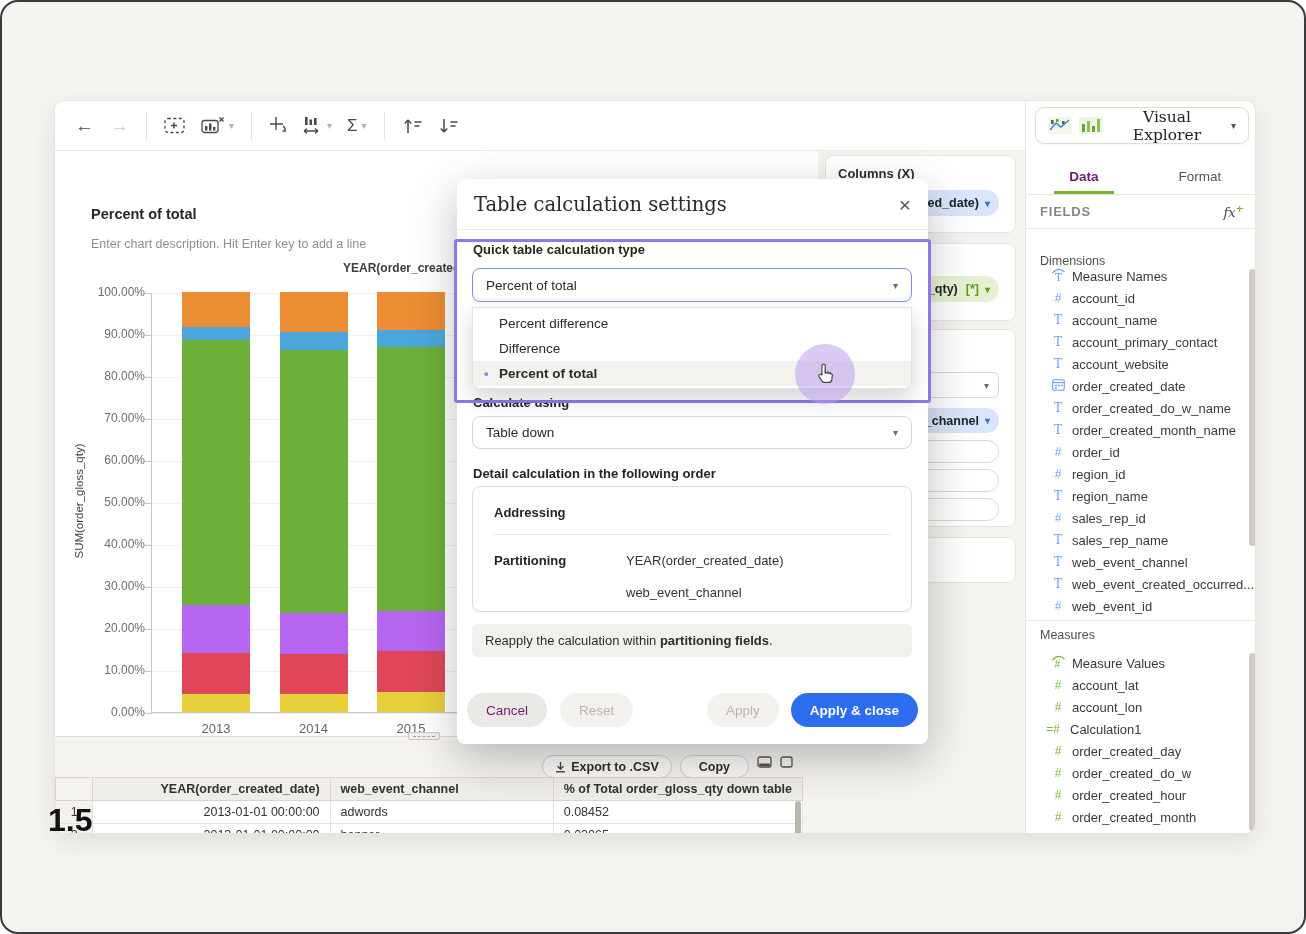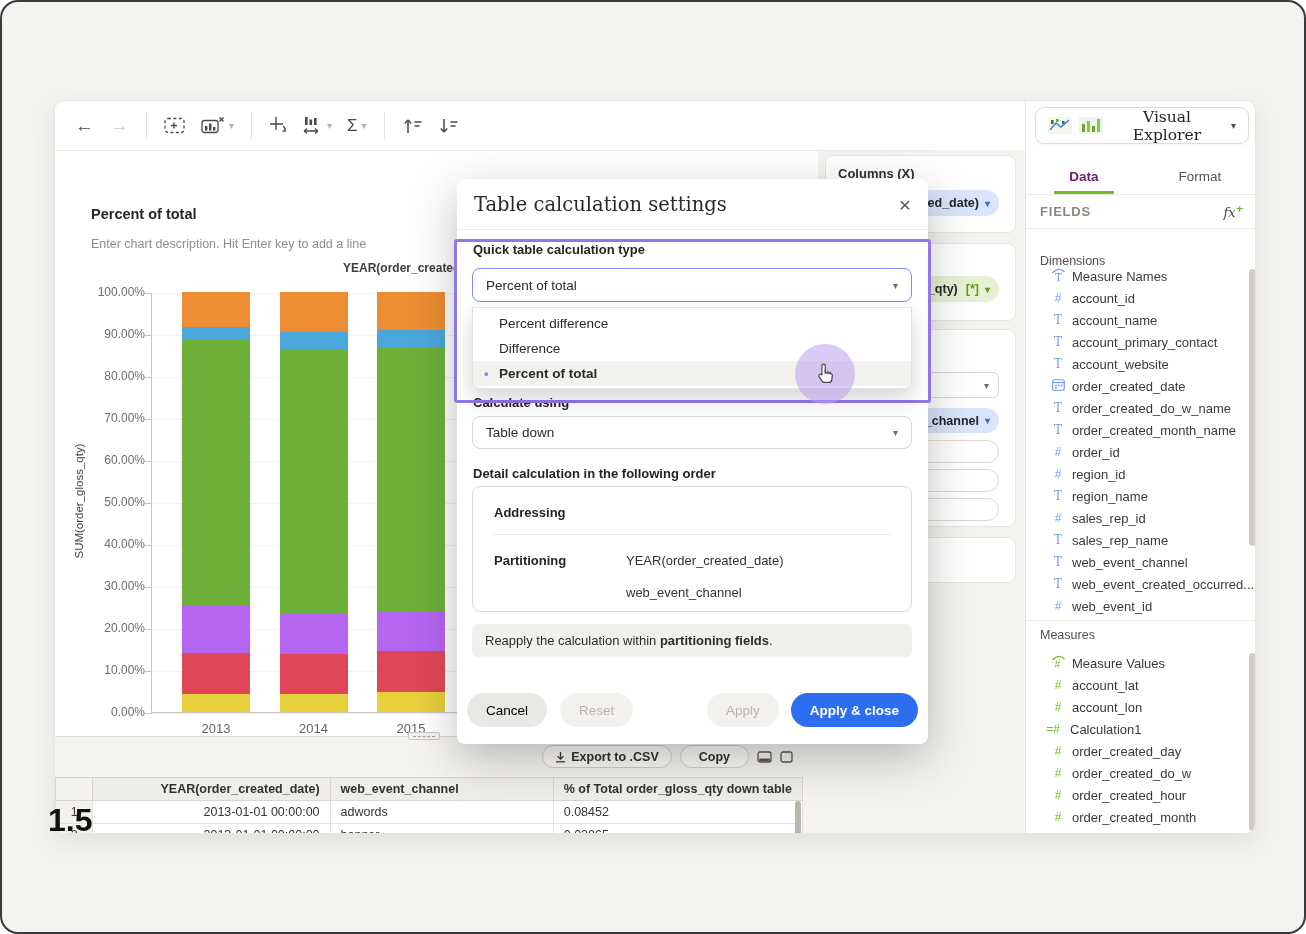--- a/index.html
+++ b/index.html
@@ -38,21 +38,21 @@
   .xcat { position:absolute; top:428px; width:80px; text-align:center; font-size:13px; color:#66645f; }
 
   
   .splitter { position:absolute; left:0; top:635px; width:763px; height:1px; background:#e0ded9; }
   .grip { position:absolute; left:353px; top:631px; width:32px; height:8px; background:#f3f1ed;
           border:1px solid #ccc9c3; border-radius:2px; display:flex; align-items:center; justify-content:center; }
   .grip-dots { width:22px; border-top:1px dashed #a5a29c; }
   .table-pane { position:absolute; left:0; top:636px; width:763px; height:98px; }
   .table-toolbar { position:absolute; right:25px; top:8px; display:flex; align-items:center; gap:8px; }
   .pill-btn { height:23px; border:1px solid #cfccc6; border-radius:12px; background:#fbfaf8; padding:0 12px;
-              font-size:12.5px; font-weight:bold; color:#2e2d29; display:flex; align-items:center; gap:5px; cursor:pointer; }
+              font-size:12.5px; font-weight:bold; color:#2e2d29; display:flex; align-items:center; gap:5px; cursor:pointer;margin-top:10px; }
   .win-icon { cursor:pointer; display:flex; align-items:center; }
   .data-table { position:absolute; left:0; top:40px; width:748px; border-collapse:collapse; background:#fff;
                 font-size:12.5px; color:#33322e; }
   .data-table th { background:#efede9; font-weight:bold; border:1px solid #d9d6d0; height:23px; padding:0 10px; white-space:nowrap; }
   .data-table td { border:1px solid #e3e1dc; height:23px; padding:0 10px; background:#fff; white-space:nowrap; }
   .data-table .rnum { width:38px; background:#f4f2ee; text-align:center; color:#3b3a36; }
   .col-year { width:242px; text-align:right; }
   .col-chan { width:230px; text-align:left; }
   .col-pct { width:238px; text-align:left; }
   .tbl-scroll { position:absolute; left:740px; top:64px; width:6px; height:66px; background:#b9b6b0; border-radius:3px; }
@@ -114,21 +114,21 @@
   .sel-plain { border:1px solid #d9d6d1; }
   .order-box { position:absolute; left:15px; top:307px; width:440px; height:126px; border:1px solid #dedbd5; border-radius:8px; }
   .ob-row { position:absolute; left:21px; font-size:13px; font-weight:bold; color:#25241f; }
   .ob-field { position:absolute; left:153px; font-size:13px; color:#33322d; font-weight:normal; }
   .ob-div { position:absolute; left:20px; right:20px; top:47px; height:1px; background:#eceae6; }
   .note-bar { position:absolute; left:15px; top:445px; width:440px; height:33px; background:#f1f0ec; border-radius:6px;
               display:flex; align-items:center; padding:0 13px; font-size:13px; color:#2e2d29; }
   .modal-footer { position:absolute; left:10px; right:10px; top:514px; height:34px; display:flex; align-items:center; }
   .btn { height:34px; border-radius:17px; border:none; font-size:13.5px; padding:0 19px; cursor:pointer;
          font-family:"Liberation Sans", sans-serif; }
-  .btn-cancel { background:#e9e8e5; color:#000000; }
+  .btn-cancel { background:#e9e8e5; color:#701a75; }
   .btn-disabled { background:#f2f1ee; color:#b9b6b0; margin-left:13px; cursor:default; }
   .btn-apply-dis { margin-left:auto; }
   .btn-primary { background:#2d6ef0; color:#fff; font-weight:bold; margin-left:12px; }
 
   
   .hl-box { position:absolute; left:452px; top:237px; width:477px; height:164px; border:3.5px solid #9176e8;
             border-radius:3px; z-index:55; pointer-events:none; }
   .dropdown { position:absolute; left:470px; top:305px; width:440px; height:82px; background:#fff; z-index:60;
               border:1px solid #e4e2dd; border-radius:0 0 8px 8px; box-shadow:0 10px 22px rgba(30,25,20,.18); padding-top:3px; }
   .dd-opt { height:25px; display:flex; align-items:center; padding-left:26px; font-size:13.5px; color:#2b2a26;

